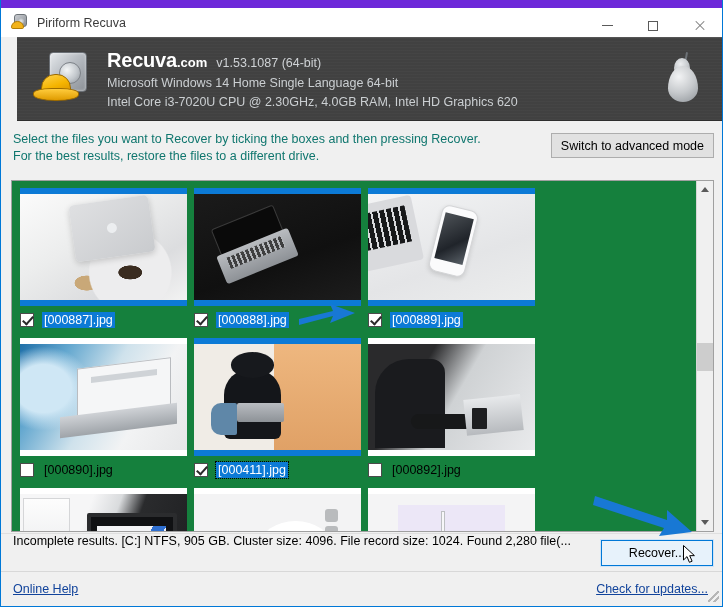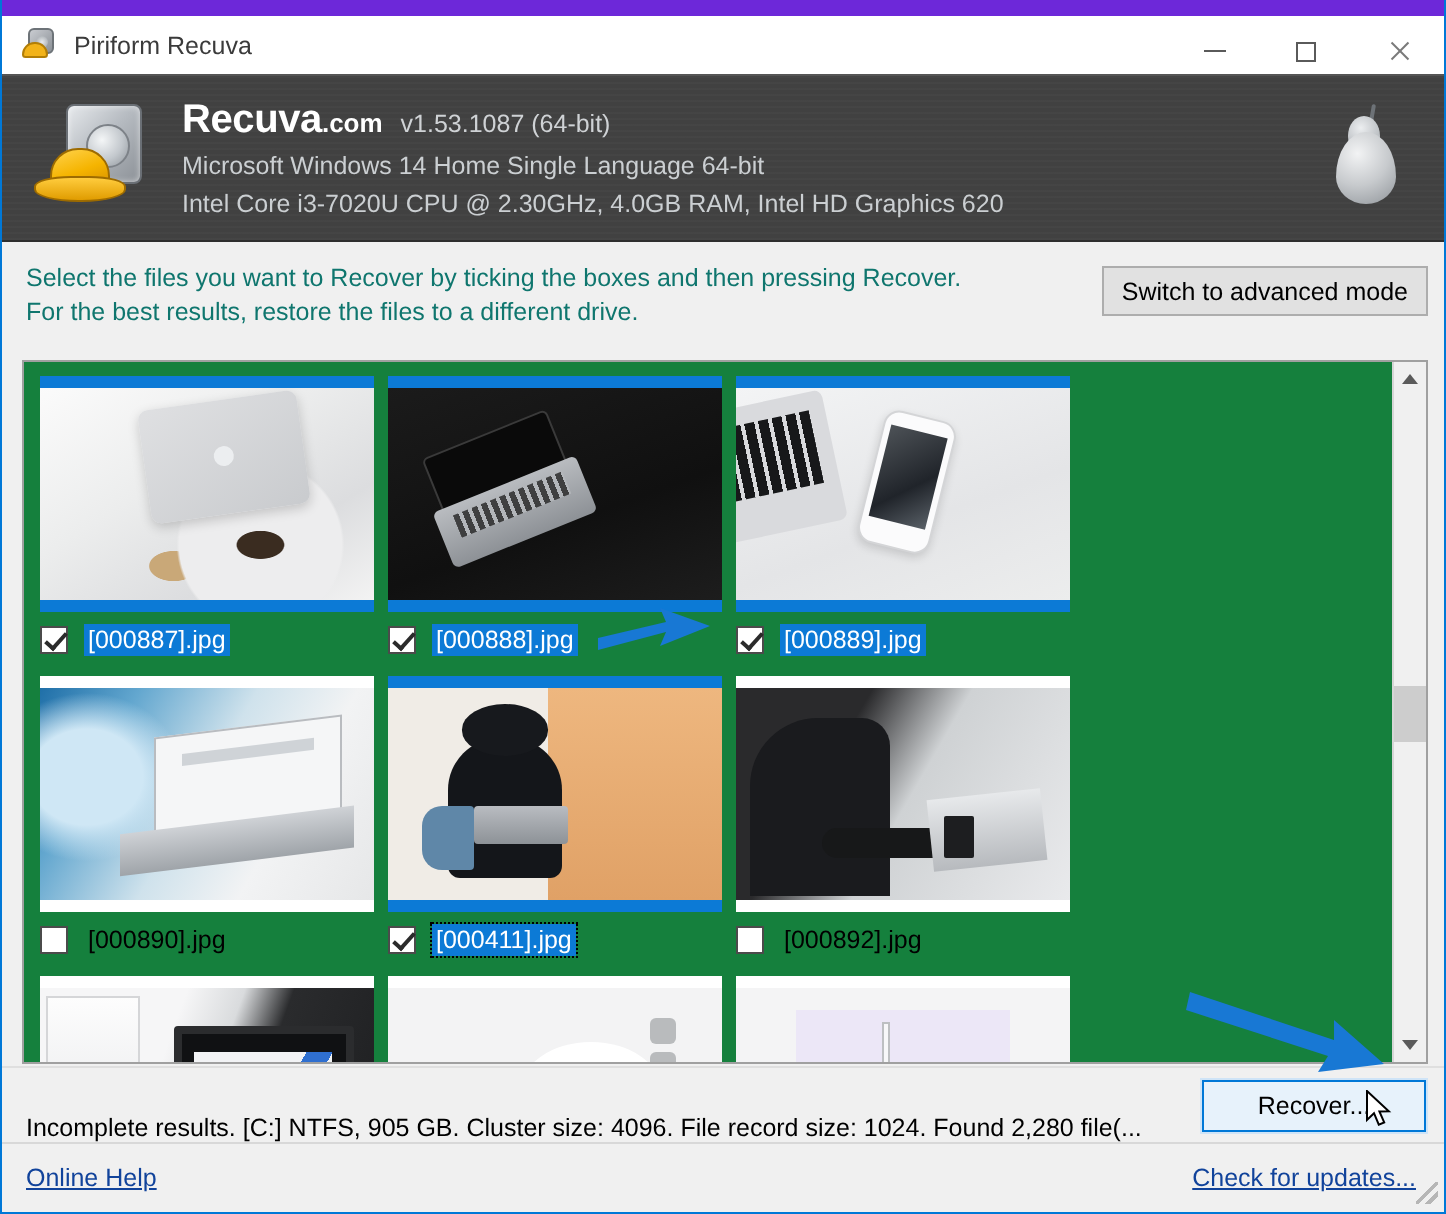--- a/index.html
+++ b/index.html
@@ -70,20 +70,21 @@
   
   #header {
     height:84px;
     background:
       repeating-linear-gradient(0deg, rgba(255,255,255,.018) 0 1px, rgba(0,0,0,0) 1px 3px),
       #414141;
     position:relative;
     display:flex; align-items:center;
     border-top:1px solid #555;
     border-bottom:1px solid #2e2e2e;
+    margin-left:16px;
   }
   #hdr-icon {
     width:64px; height:58px; margin-left:14px; margin-right:4px;
     position:relative; flex:none;
   }
   #hdr-icon .hdisk {
     position:absolute; left:18px; top:2px; width:38px; height:40px;
     border-radius:4px;
     background:linear-gradient(135deg,#e6e9ec 0%,#b7bcc2 45%,#8c9197 100%);
     border:1px solid #6a6f75;
@@ -374,21 +375,21 @@
   #vthumb {
     position:absolute; left:0; right:0; top:162px; height:28px;
     background:#cdcdcd;
   }
 
   
   #statusbar {
     position:absolute; left:0; top:533px; width:721px; height:38px;
     background:#f0f0f0;
     border-top:1px solid #dfdfdf;
-    display:flex; align-items:flex-end;
+    display:flex; align-items:flex-start;
   }
   #status-text {
     margin-left:12px; font-size:12.5px; color:#000; white-space:nowrap;
   }
   #recover-btn {
     position:absolute; right:9px; top:6px;
     width:112px; height:26px;
     background:#e7f2fb;
     border:1px solid #0078d7;
     outline:1px solid #cfe4f7;

